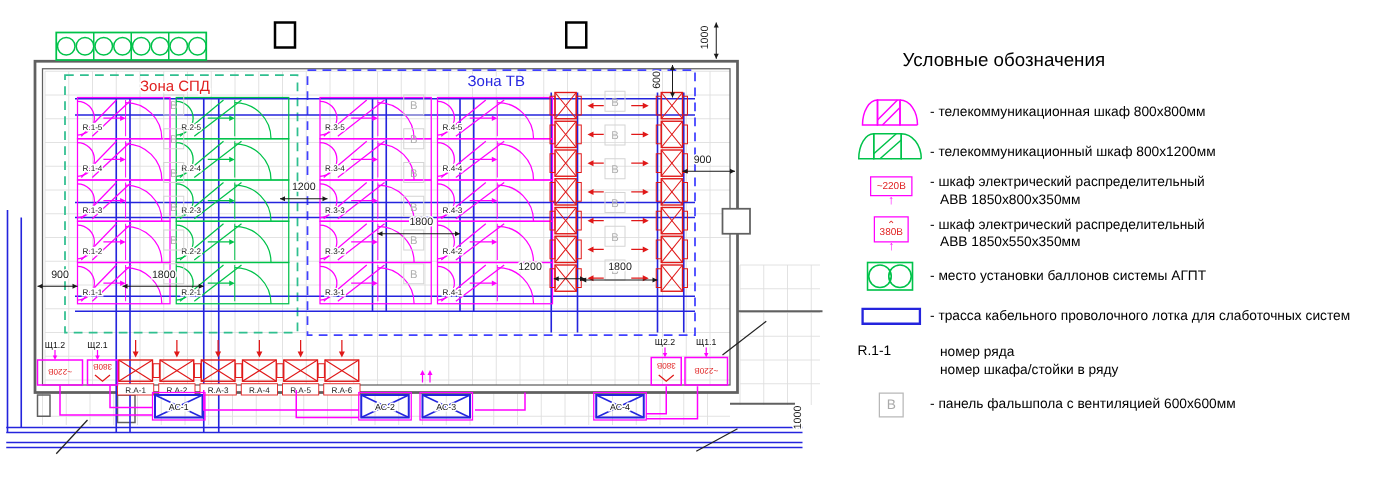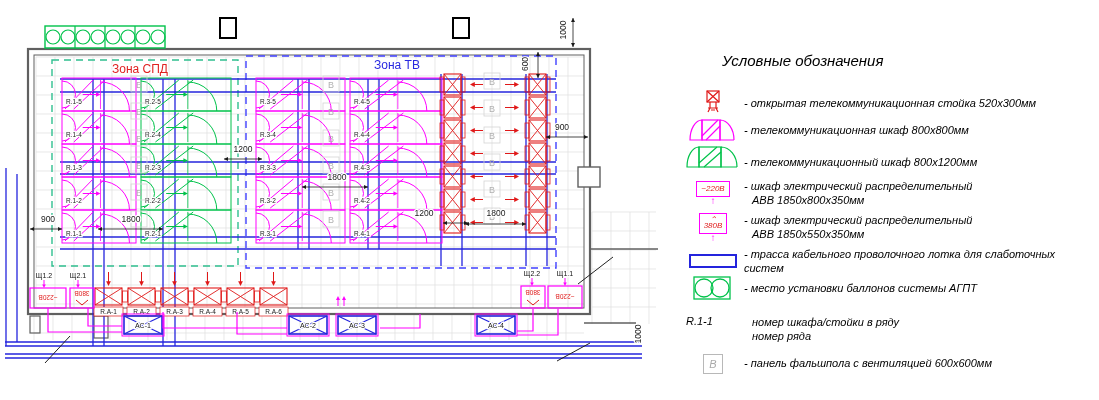--- a/index.html
+++ b/index.html
@@ -1,21 +1,21 @@
 <!DOCTYPE html>
 <html><head>
 <meta charset="utf-8">
 <style>
   html,body{margin:0;padding:0;}
   body{width:1099px;height:400px;background:#fff;position:relative;overflow:hidden;
        font-family:"Liberation Sans",sans-serif;}
   #plan-wrap{position:absolute;left:0;top:16px;width:660px;height:400px;}
   #plan-wrap svg{display:block;}
   svg text{font-family:"Liberation Sans",sans-serif;}
-  .legend{position:absolute;left:682px;top:52px;width:412px;color:#111;font-style:italic;}
+  .legend{position:absolute;left:682px;top:40px;width:412px;color:#111;}
   .legend h2{font-size:15px;font-weight:400;margin:0 0 20px 40px;color:#000;}
   .li{display:flex;align-items:center;margin:0;}
   .ic{width:62px;flex-shrink:0;display:flex;justify-content:center;align-items:center;}
   .tx{font-size:11px;line-height:1.3;color:#000;}
   .tx .l2{display:block;padding-left:8px;}
   .r1{height:28px;margin-top:18px;}
   .r2{height:26px;}
   .r3{height:26px;align-items:flex-end;}
   .r4{height:32px;margin-top:8px;}
   .r5{height:32px;margin-top:2px;}
@@ -674,31 +674,20 @@
       </g>
       <g>
         <line x1="578" y1="268" x2="613" y2="241" stroke="#222" stroke-width="1"></line>
       </g>
     </svg>
   </div>
 
 <div class="legend">
   <h2>Условные обозначения</h2>
 
-  <div class="li r1">
-    <span class="ic">
-      <svg width="22" height="26" viewBox="0 0 22 26">
-        <g stroke="#e01818" fill="none" stroke-width="1.2">
-          <rect x="5" y="1" width="12" height="11"></rect>
-          <path d="M5 1 L17 12 M17 1 L5 12 M8 12 L8 18 M14 12 L14 18 M6 18 L16 18 M8 18 L6 22 M14 18 L16 22 M9 20 L13 20"></path>
-        </g>
-      </svg>
-    </span>
-    <span class="tx">- открытая телекоммуникационная стойка 520х300мм</span>
-  </div>
 
   <div class="li r2">
     <span class="ic">
       <svg width="50" height="24" viewBox="0 0 50 24">
         <g stroke="#ff00ff" fill="none" stroke-width="1.2">
           <path d="M14 22 L14 2 A 12 20 0 0 0 2 22 Z"></path>
           <rect x="14" y="2" width="18" height="20"></rect>
           <path d="M14 18 L30 2 M18 22 L32 8"></path>
           <path d="M32 2 L32 22 L46 22 M32 2 A 14 20 0 0 1 46 22"></path>
         </g>
@@ -734,45 +723,45 @@
   <div class="li r5">
     <span class="ic">
       <span class="iconcol">
         <span class="ebox"><span style="display:block;text-align:center;line-height:5px;">⌃</span><span>380В</span></span>
         <span class="uparr">↑</span>
       </span>
     </span>
     <span class="tx"><span>- шкаф электрический распределительный</span><span class="l2">АВВ 1850х550х350мм</span></span>
   </div>
 
-  <div class="li r7">
-    <span class="ic">
-      <svg width="48" height="14" viewBox="0 0 48 14">
-        <rect x="1" y="1" width="46" height="12" fill="none" stroke="#2424dd" stroke-width="2"></rect>
-      </svg>
-    </span>
-    <span class="tx">- трасса кабельного проволочного лотка для слаботочных систем</span>
-  </div>
-
   <div class="li r6">
     <span class="ic">
       <svg width="40" height="26" viewBox="0 0 40 26">
         <g stroke="#00c24a" fill="none" stroke-width="1.3">
           <rect x="1" y="2" width="36" height="22"></rect>
           <circle cx="11" cy="13" r="9"></circle>
             <circle cx="27" cy="13" r="9"></circle>
         </g>
       </svg>
     </span>
     <span class="tx">- место установки баллонов системы АГПТ</span>
   </div>
 
+  <div class="li r7">
+    <span class="ic">
+      <svg width="48" height="14" viewBox="0 0 48 14">
+        <rect x="1" y="1" width="46" height="12" fill="none" stroke="#2424dd" stroke-width="2"></rect>
+      </svg>
+    </span>
+    <span class="tx">- трасса кабельного проволочного лотка для слаботочных систем</span>
+  </div>
+
   <div class="li r8">
     <span class="mark-text">R.1-1</span>
-    <span class="tx"><span class="l2">номер шкафа/стойки в ряду</span><span class="l2">номер ряда</span></span>
+    <span class="tx"><span class="l2">номер ряда</span><span class="l2">номер шкафа/стойки в ряду</span></span>
   </div>
 
   <div class="li r9">
     <span class="ic">
       <span class="ventbox">В</span>
     </span>
     <span class="tx">- панель фальшпола с вентиляцией 600х600мм</span>
   </div>
 </div>
 

